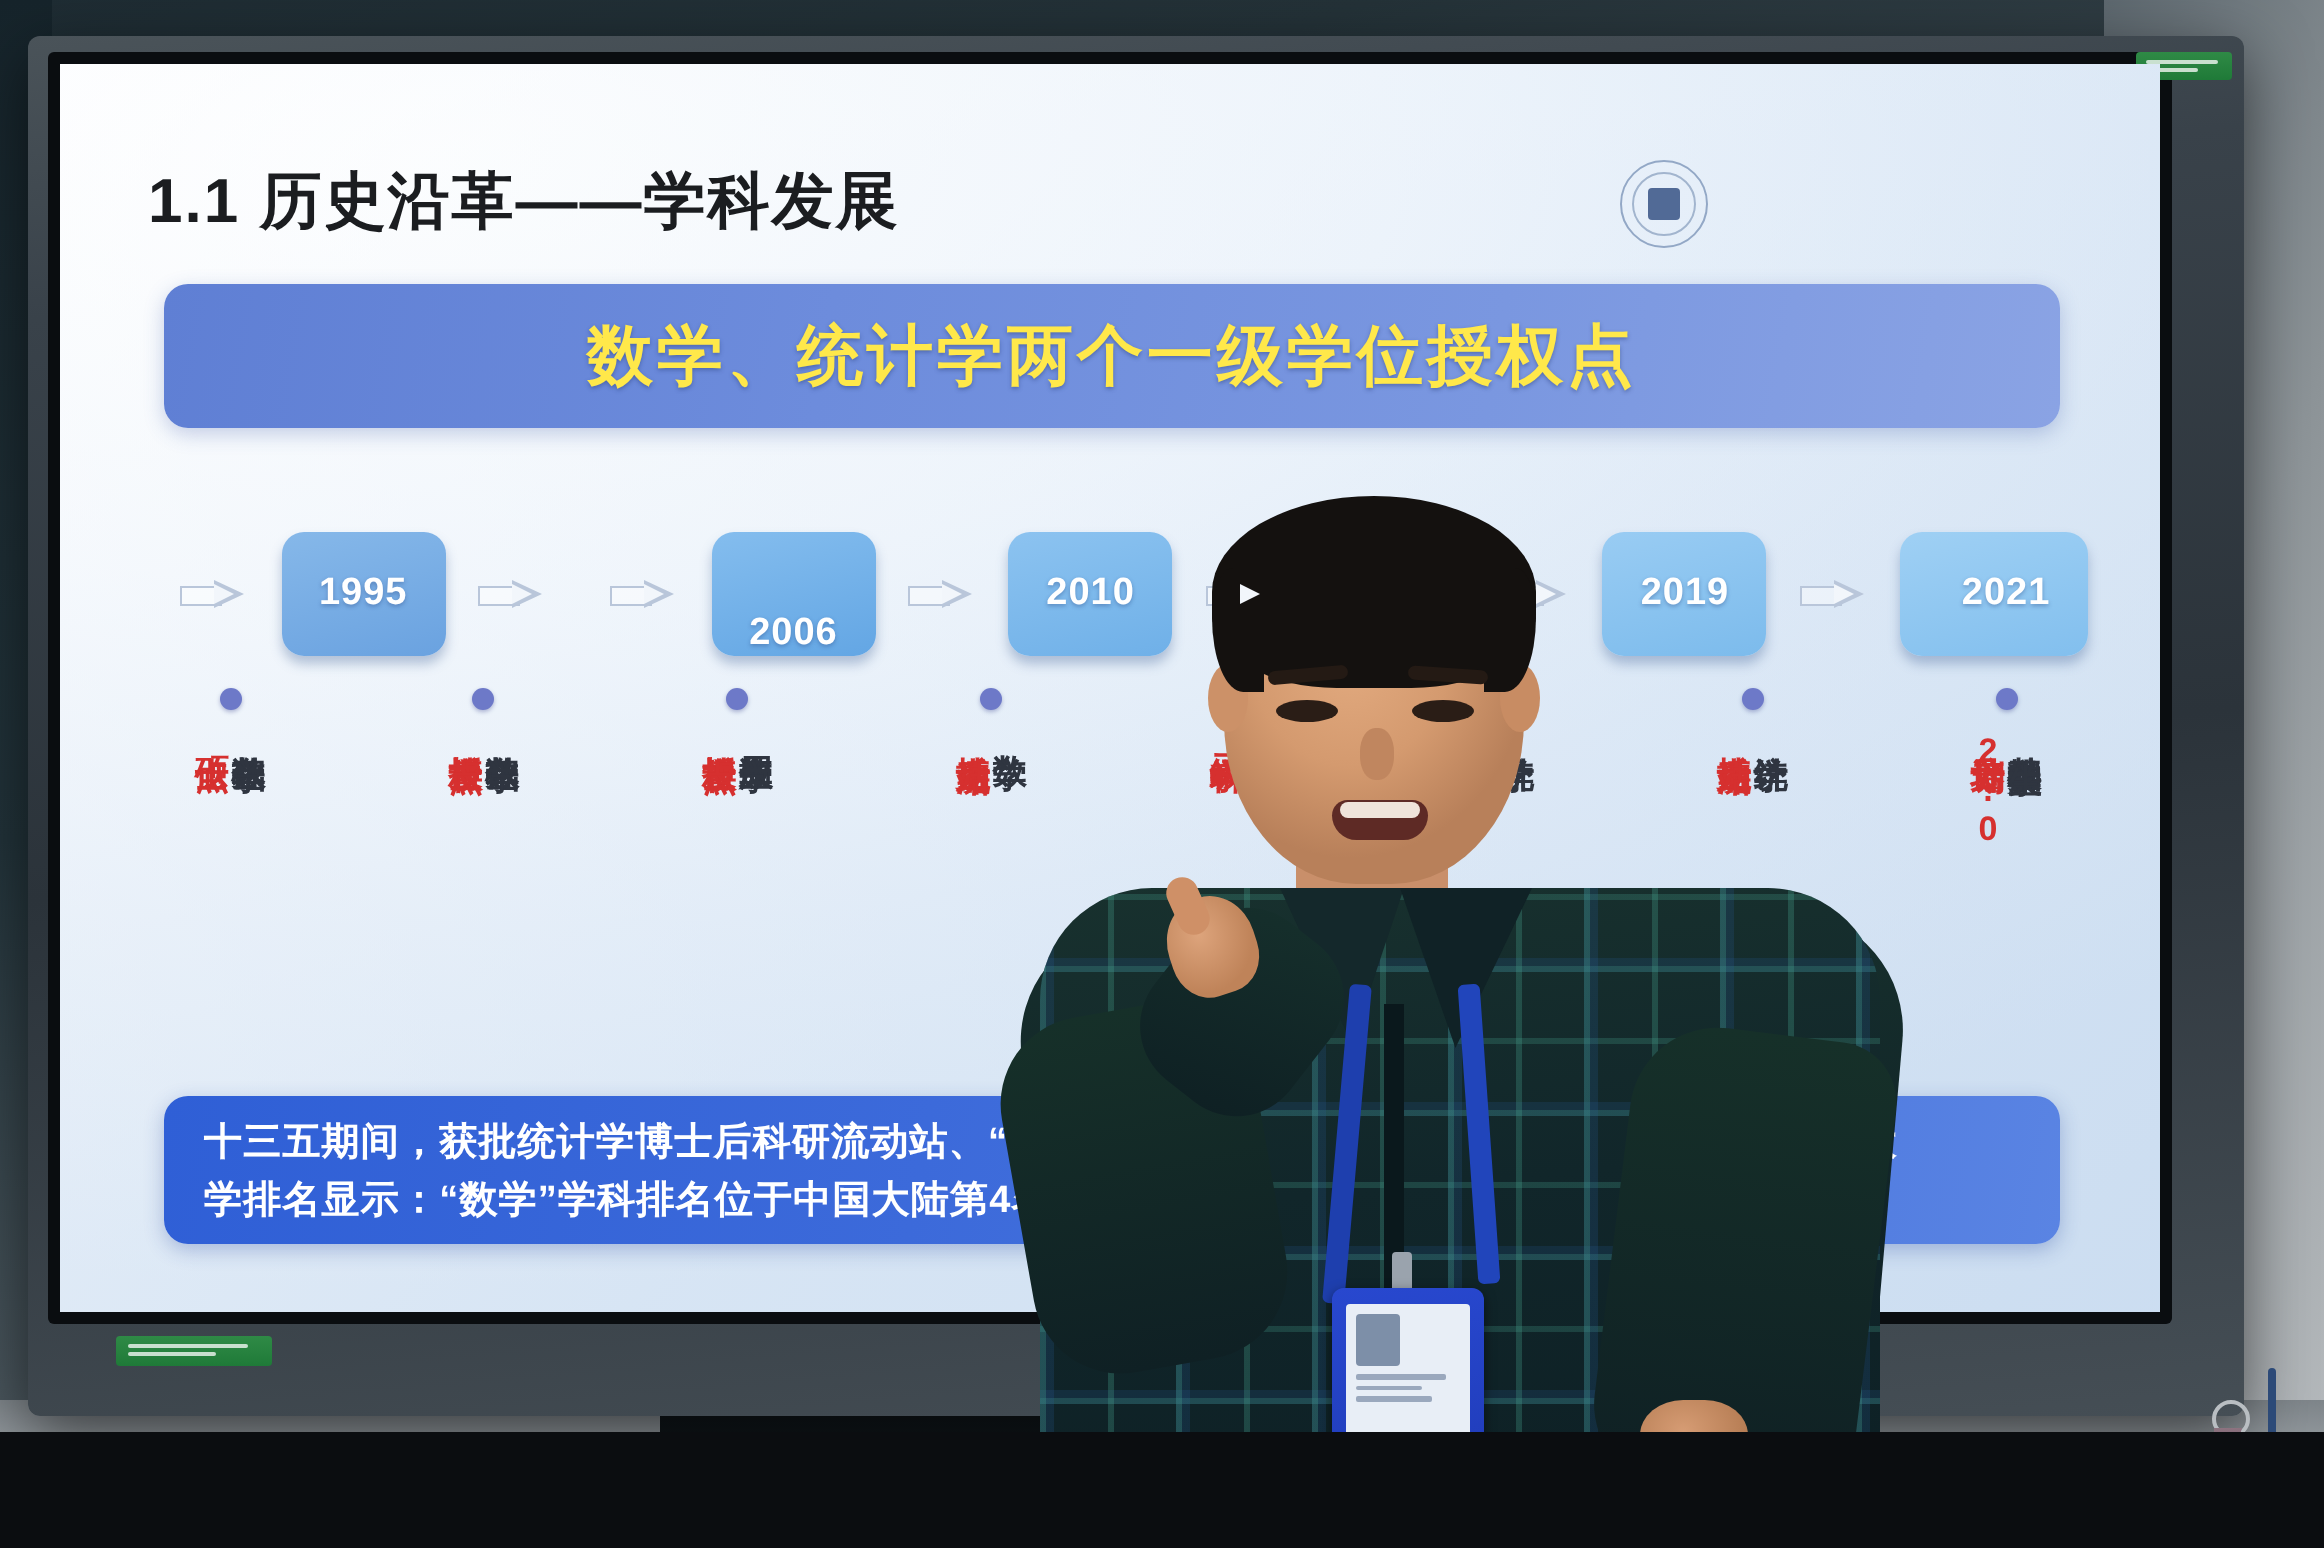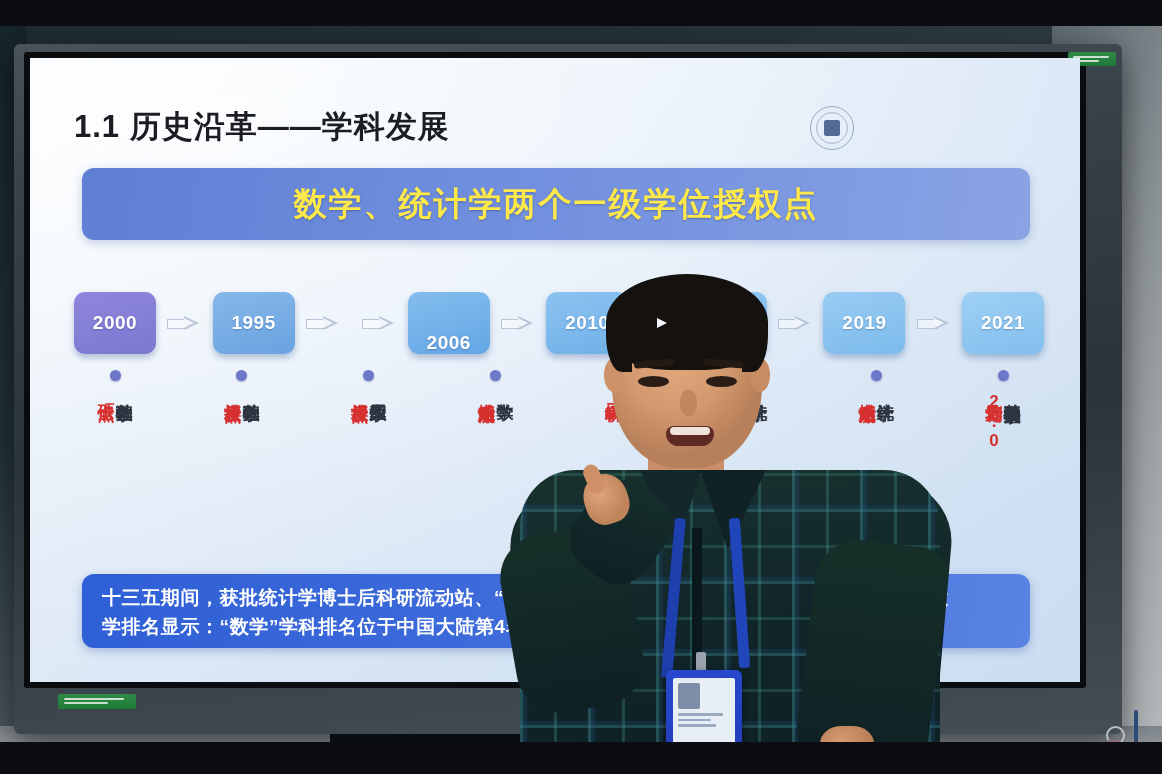--- a/index.html
+++ b/index.html
@@ -1,18 +1,18 @@
 <!DOCTYPE html>
 <html><head>
 <meta charset="utf-8">
 <style>
   html,body{margin:0;padding:0;background:#0b0d10;}
   body{font-family:"Liberation Sans","DejaVu Sans",sans-serif;}
   #stage{position:relative;width:1162px;height:716px;overflow:hidden;
-    background:linear-gradient(170deg,#23323a 0%,#1b2930 30%,#2c3a42 60%,#39464e 100%);margin-top:26px;}
+    background:linear-gradient(170deg,#23323a 0%,#1b2930 30%,#2c3a42 60%,#39464e 100%);}
 
   
   .wall{position:absolute;inset:0;
     background:linear-gradient(160deg,#1e2c33 0%,#243238 22%,#3f4b53 55%,#6d767c 78%,#9aa0a4 100%);}
   .wall-right{position:absolute;left:1052px;top:0;width:110px;height:774px;
     background:linear-gradient(110deg,#5d686f 0%,#8d9498 45%,#b9bdc0 100%);}
   .wall-bottom{position:absolute;left:0;top:700px;width:1162px;height:74px;
     background:linear-gradient(180deg,#7e858a 0%,#9ba1a5 40%,#aeb3b6 100%);}
   .floor-dark{position:absolute;left:330px;top:700px;width:300px;height:74px;
     background:linear-gradient(180deg,#10161a 0%,#0d1316 100%);}
@@ -217,23 +217,20 @@
       <div class="logo-seal">
         <div class="logo-seal-core"></div>
       </div>
     </div>
 
     <div class="headline">
       <div class="headline-text">数学、统计学两个一级学位授权点</div>
     </div>
 
     <div class="timeline" id="timeline-row">
-        <div class="tl-box" style="background: linear-gradient(165deg, rgb(143, 134, 220) 0%, rgb(123, 120, 208) 100%);">
-          <span>2000</span>
-        </div>
         <div class="tl-arrow">
           <div class="arrow-glyph">
             <i></i>
           </div>
         </div>
         <div class="tl-box" style="background: linear-gradient(165deg, rgb(134, 184, 233) 0%, rgb(106, 162, 224) 100%);">
           <span>1995</span>
         </div>
         <div class="tl-arrow">
           <div class="arrow-glyph">
@@ -270,21 +267,21 @@
           </div>
         </div>
         <div class="tl-box" style="background: linear-gradient(165deg, rgb(153, 204, 243) 0%, rgb(124, 187, 236) 100%);">
           <span>2019</span>
         </div>
         <div class="tl-arrow">
           <div class="arrow-glyph">
             <i></i>
           </div>
         </div>
-        <div class="tl-box" style="background: linear-gradient(165deg, rgb(159, 208, 244) 0%, rgb(130, 191, 238) 100%);">
+        <div class="tl-box" style="background: linear-gradient(165deg, rgb(159, 208, 244) 0%, rgb(130, 191, 238) 100%); padding-left: 12px;">
           <span>2021</span>
         </div>
       </div>
     <div class="labels" id="labels-row">
         <div class="lab-col">
           <div class="dot"></div>
           <div class="vtxt-pair">
             <div class="vtxt main">基础数学</div>
             <div class="vtxt sub">硕士点</div>
           </div>

